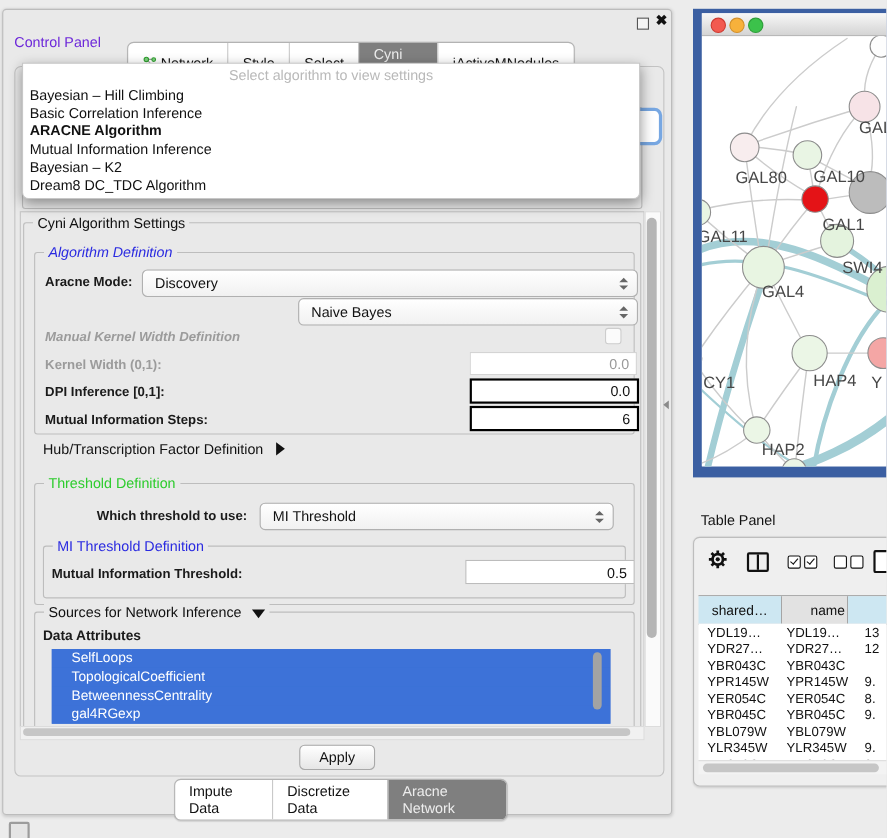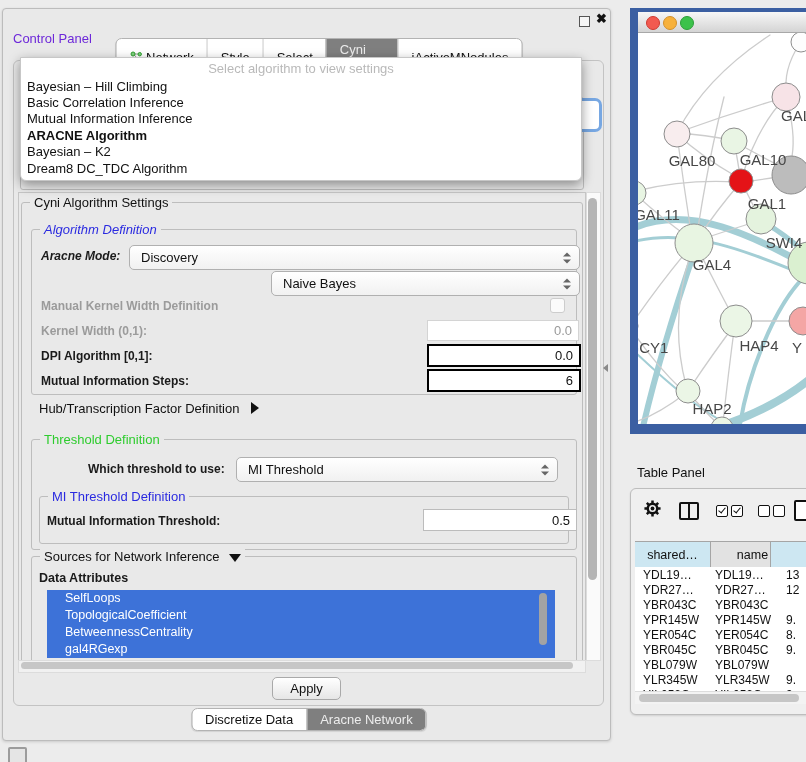--- a/index.html
+++ b/index.html
@@ -156,56 +156,56 @@
     <div id="cp-content">
 
       <div class="groupbox" style="left:6px;top:36px;width:562px;height:91px;"></div>
       <div id="combo-fragment"></div>
 
       <div id="algo-popup">
         <div id="algo-placeholder">Select algorithm to view settings</div>
         <div id="algo-list">
             <div class="algo-item">Bayesian – Hill Climbing</div>
             <div class="algo-item">Basic Correlation Inference</div>
+            <div class="algo-item bold">ARACNE Algorithm</div>
             <div class="algo-item">Mutual Information Inference</div>
-            <div class="algo-item bold">ARACNE Algorithm</div>
             <div class="algo-item">Bayesian – K2</div>
             <div class="algo-item">Dream8 DC_TDC Algorithm</div>
           </div>
       </div>
 
       <div id="viewport">
 
         <div class="groupbox" style="left:2px;top:9px;width:560px;height:600px;">
           <span class="legend">Cyni Algorithm Settings</span>
         </div>
 
         <div class="groupbox" style="left:12px;top:36px;width:544px;height:164px;font-style:italic;">
           <span class="legend blue">Algorithm Definition</span>
         </div>
-        <div class="lbl" style="left:22px;top:56px;font-style:italic;">Aracne Mode:</div>
+        <div class="lbl" style="left:22px;top:56px;">Aracne Mode:</div>
         <div class="combo" style="left:110px;top:52px;width:438px;height:23px;">
           <span>Discovery</span>
           <span class="stepper"></span>
         </div>
 
         <div class="combo" style="left:252px;top:78px;width:296px;height:23px;">
           <span>Naive Bayes</span>
           <span class="stepper"></span>
         </div>
 
-        <div class="lbl dis" style="left:22px;top:106px;">Manual Kernel Width Definition</div>
+        <div class="lbl dis" style="left:22px;top:106px;font-style:italic;">Manual Kernel Width Definition</div>
         <div class="checkbox" style="left:531px;top:105px;"></div>
 
         <div class="lbl dis" style="left:22px;top:131px;">Kernel Width (0,1):</div>
         <div class="field dis" style="left:408px;top:127px;width:138px;height:19px;">
           <span>0.0</span>
         </div>
 
-        <div class="lbl" style="left:22px;top:156px;">DPI Algorithm [0,1]:</div>
+        <div class="lbl" style="left:22px;top:156px;">DPI Inference [0,1]:</div>
         <div class="field strong" style="left:408px;top:151px;width:138px;height:19px;">
           <span>0.0</span>
         </div>
 
         <div class="lbl" style="left:22px;top:181px;">Mutual Information Steps:</div>
         <div class="field strong" style="left:408px;top:176px;width:138px;height:19px;">
           <span>6</span>
         </div>
 
         <div class="lbl plain" style="left:20px;top:208px;">
@@ -252,20 +252,23 @@
       <div id="hscroll">
           <div class="thumb"></div>
         </div>
 
       <div id="apply-btn">
         <span>Apply</span>
       </div>
     </div>
 
     <div id="bottom-tabs" class="tabbar">
+        <div class="tab">
+          <span>Impute Data</span>
+        </div>
         <div class="tab">
           <span>Discretize Data</span>
         </div>
         <div class="tab sel">
           <span>Aracne Network</span>
         </div>
       </div>
   </section>
 
   <div id="mini-square"></div>

